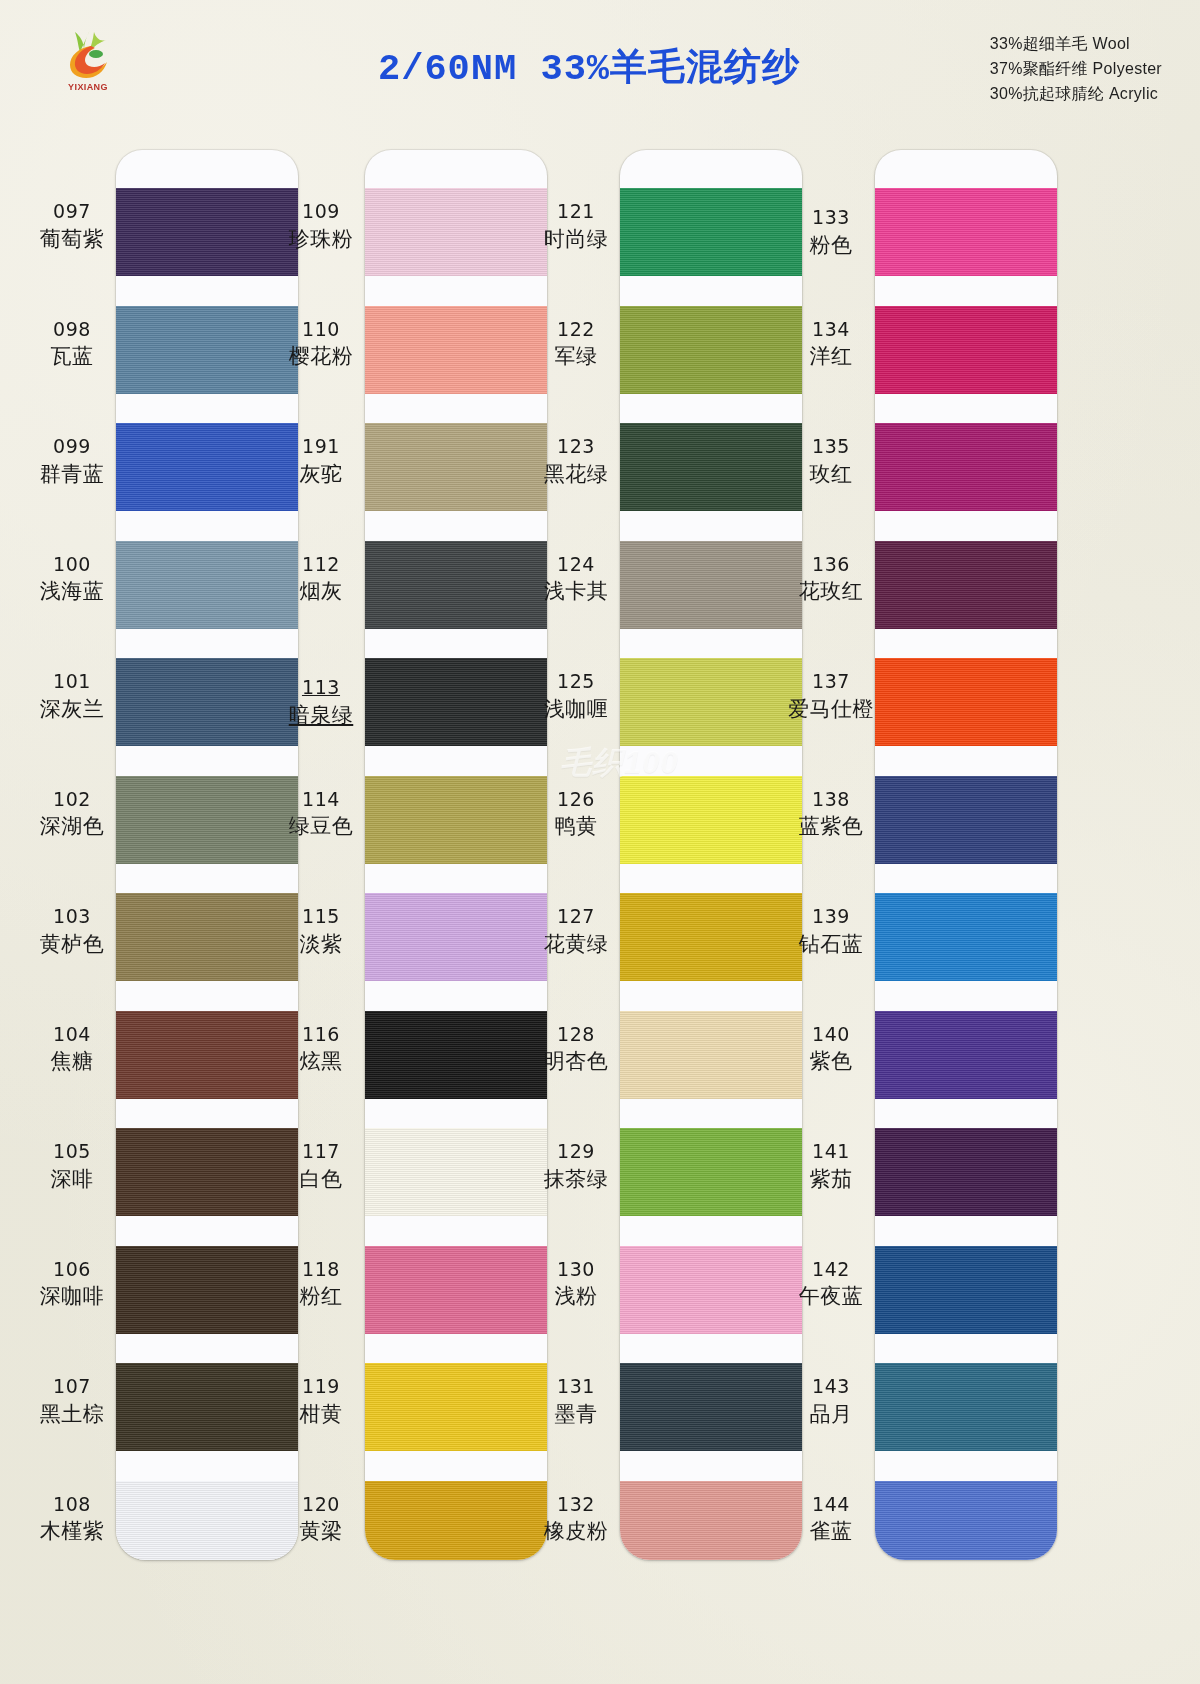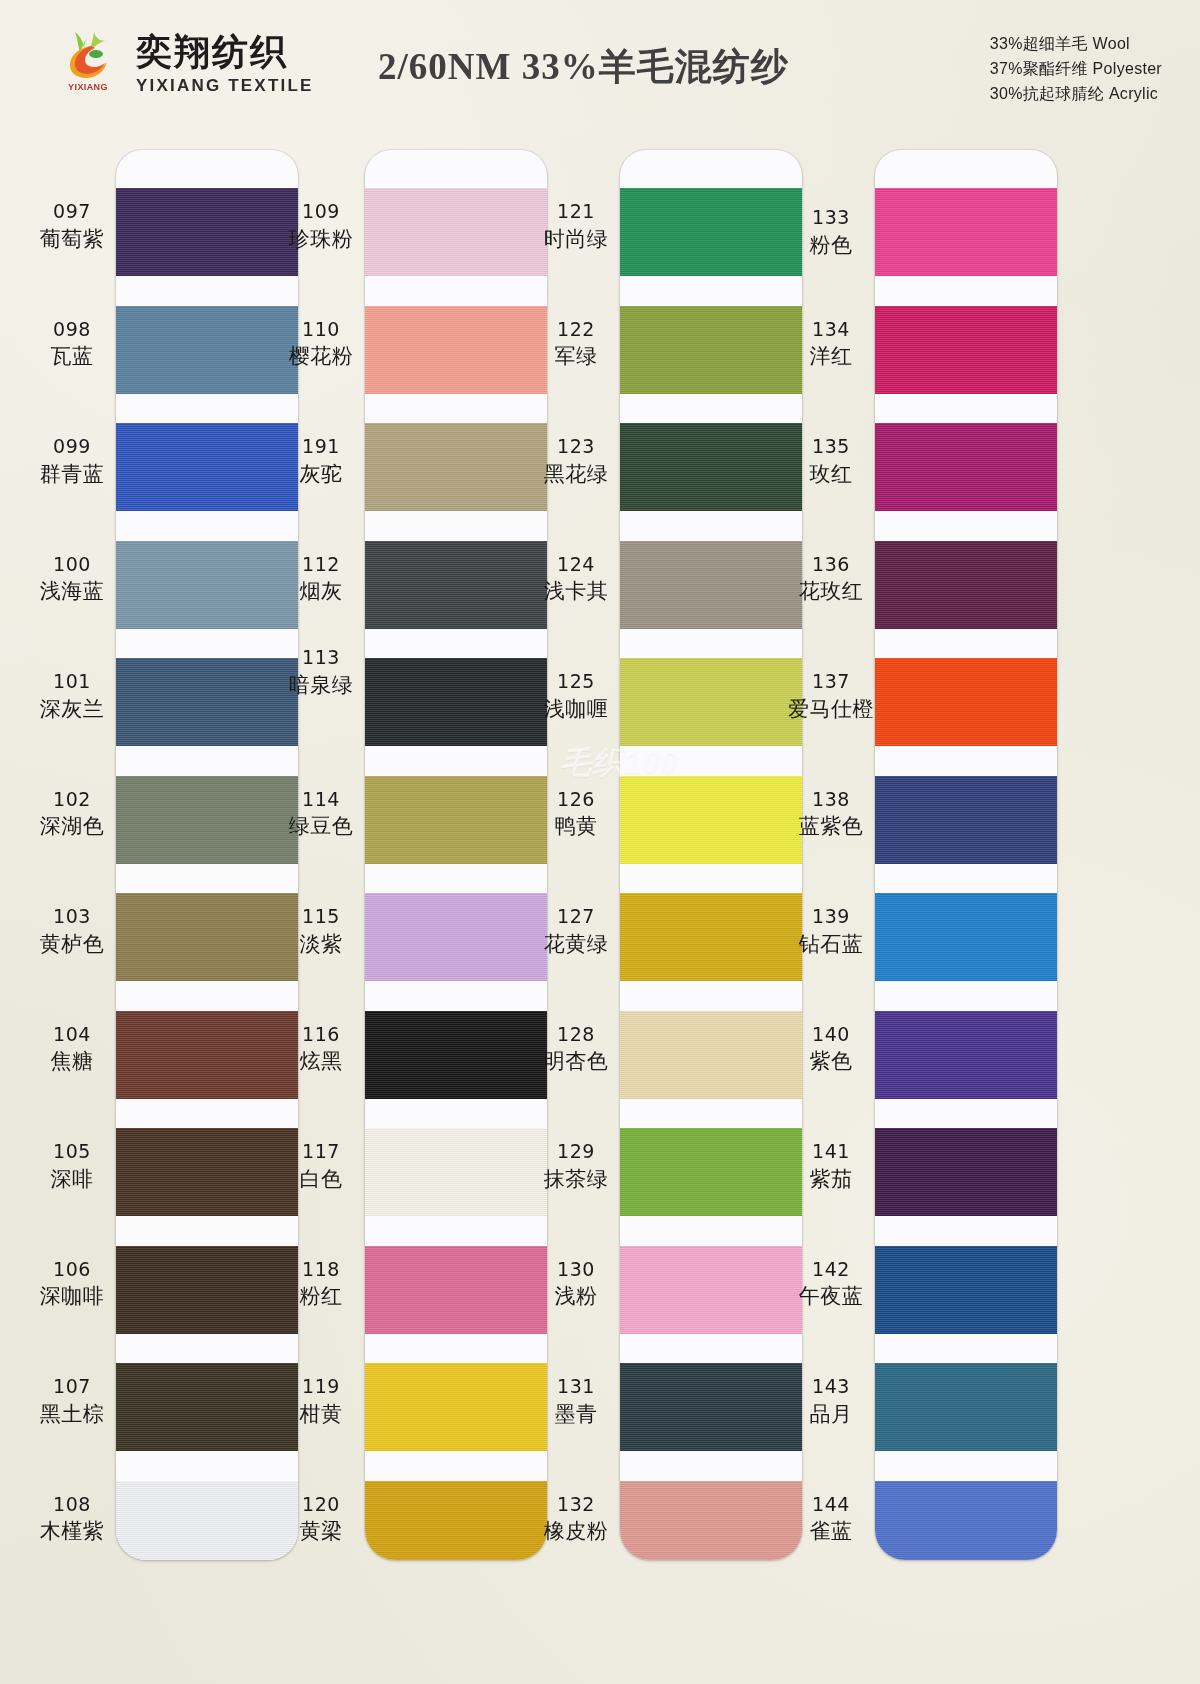--- a/index.html
+++ b/index.html
@@ -22,22 +22,22 @@
   .logo-mark{width:62px;height:74px;position:relative;}
   .logo-cap{
     position:absolute;left:2px;top:44px;width:52px;height:30px;
     display:flex;align-items:center;justify-content:center;
     font-size:9px;font-weight:bold;color:#b8332a;letter-spacing:.4px;
   }
   .brand-cn{font-size:36px;font-weight:bold;color:#1c1c1c;letter-spacing:2px;line-height:1;}
   .brand-en{font-size:17px;font-weight:bold;color:#2a2a2a;letter-spacing:2.2px;margin-top:6px;}
   .title-main{
     position:absolute;left:378px;top:42px;
-    font-size:37px;font-weight:bold;color:#404040;letter-spacing:1px;
-    font-family:Liberation Serif, serif;
+    font-size:37px;font-weight:bold;color:#1d4ed8;letter-spacing:1px;
+    font-family:Liberation Mono, monospace;
     text-align:right;
   }
   .comp-list{position:absolute;right:38px;top:32px;text-align:left;}
   .comp-line{font-size:16px;color:#1f1f1f;line-height:1.55;letter-spacing:.3px;white-space:nowrap;}
 
   .board{position:absolute;left:0;top:132px;width:1200px;height:1552px;}
   .column{position:absolute;top:0;width:300px;height:1552px;}
   .strip{
     position:absolute;top:18px;width:182px;height:1410px;
     background:#fbfbfd;border-radius:26px 26px 30px 30px;
@@ -79,24 +79,20 @@
   <div class="logo-wrap">
     <div class="logo-mark">
       <svg width="62" height="50" viewBox="0 0 62 50">
         <path d="M30 2 C26 10 24 16 24 22 C24 14 20 8 15 4 C18 12 18 18 20 24 Z" fill="#8cc63f"></path>
         <path d="M34 4 C33 12 31 18 29 24 C34 18 40 14 46 12 C40 14 36 10 34 4 Z" fill="#a6cf4a"></path>
         <path d="M31 18 C18 20 10 28 10 37 C10 45 17 50 26 50 C36 50 44 44 47 34 C42 40 36 43 30 42 C24 41 21 37 22 32 C23 27 27 23 34 21 Z" fill="#f0a020"></path>
         <path d="M31 18 C22 21 16 27 15 34 C14 41 19 46 27 46 C34 46 41 42 45 35 C40 39 34 40 29 38 C25 36 24 32 26 28 C28 24 31 21 35 20 Z" fill="#e8572a"></path>
         <ellipse cx="36" cy="26" rx="7" ry="4" fill="#4aa84a"></ellipse>
       </svg>
       <div class="logo-cap">YIXIANG</div>
-    </div>
-    <div>
-      <div class="brand-cn">奕翔纺织</div>
-      <div class="brand-en">YIXIANG TEXTILE</div>
     </div>
   </div>
 
   <div class="title-main">2/60NM 33%羊毛混纺纱</div>
 
   <div class="comp-list">
     <div class="comp-line">33%超细羊毛 Wool</div>
     <div class="comp-line">37%聚酯纤维 Polyester</div>
     <div class="comp-line">30%抗起球腈纶 Acrylic</div>
   </div>
@@ -180,21 +176,21 @@
           <div class="lab-name">樱花粉</div>
         </div>
         <div class="label" style="top: 285px;">
           <div class="lab-code">191</div>
           <div class="lab-name">灰驼</div>
         </div>
         <div class="label" style="top: 402.5px;">
           <div class="lab-code">112</div>
           <div class="lab-name">烟灰</div>
         </div>
-        <div class="label" style="top: 496px;">
+        <div class="label" style="top: 526px; text-decoration: underline;">
           <div class="lab-code">113</div>
           <div class="lab-name">暗泉绿</div>
         </div>
         <div class="label" style="top: 637.5px;">
           <div class="lab-code">114</div>
           <div class="lab-name">绿豆色</div>
         </div>
         <div class="label" style="top: 755px;">
           <div class="lab-code">115</div>
           <div class="lab-name">淡紫</div>

